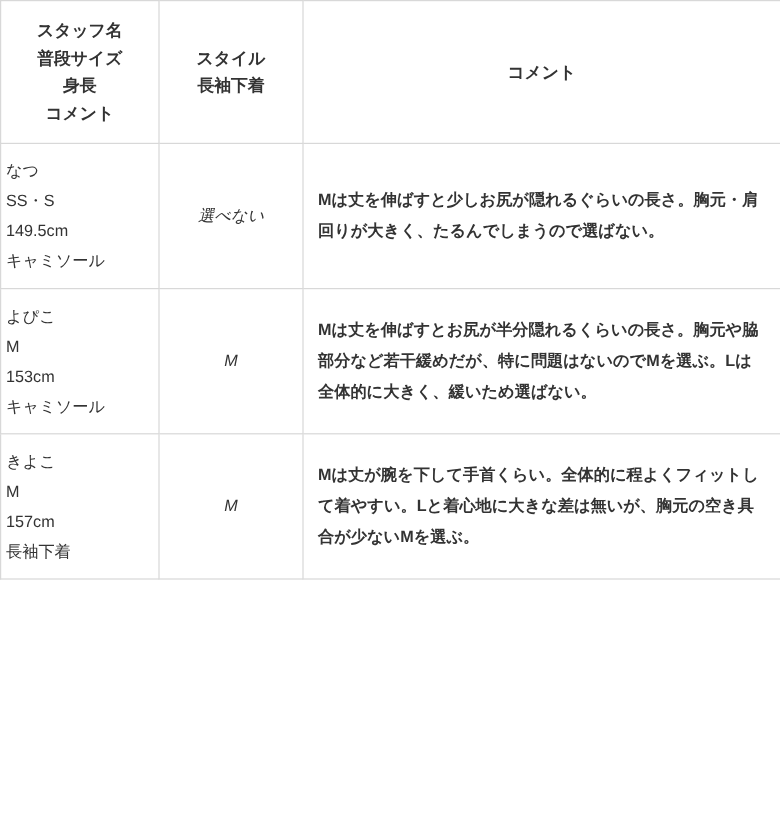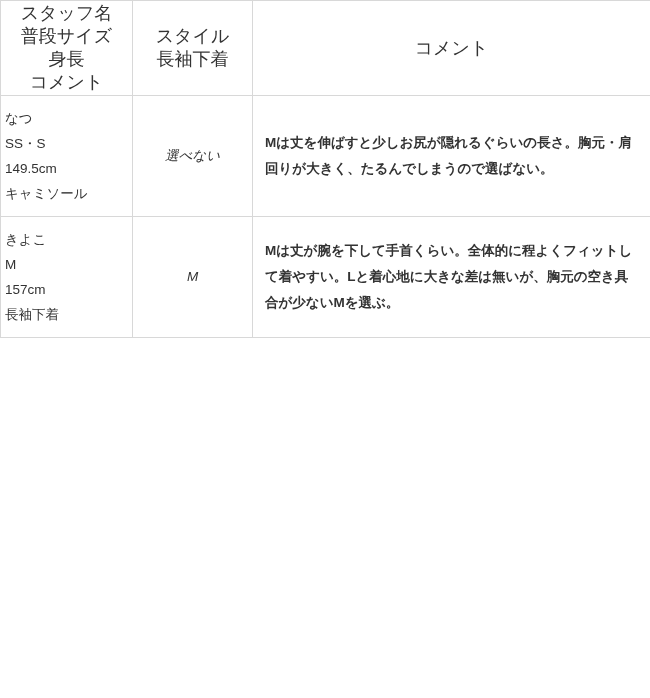--- a/index.html
+++ b/index.html
@@ -22,25 +22,25 @@
   table.size-table th {
     border: 1px solid #d8d8d8;
     vertical-align: middle;
   }
   
   col.c-staff { width: 132px; }
   col.c-size  { width: 120px; }
   col.c-comment { width: 398px; }
 
   th.head-cell {
-    font-weight: normal;
-    font-size: 18px;
+    font-weight: bold;
+    font-size: 14px;
     line-height: 23px;
     text-align: center;
-    padding: 1px 4px;
+    padding: 13px 4px;
     color: #333333;
   }
   th.head-cell .hline { display: block; }
 
   td.staff-cell {
     font-size: 13.5px;
     line-height: 25px;
     padding: 10px 4px;
     color: #333333;
   }
@@ -94,20 +94,30 @@
         <span class="sline">なつ</span>
         <span class="sline">SS・S</span>
         <span class="sline">149.5cm</span>
         <span class="sline">キャミソール</span>
       </td>
       <td class="choice-cell">選べない</td>
       <td class="comment-cell">Mは丈を伸ばすと少しお尻が隠れるぐらいの長さ。胸元・肩回りが大きく、たるんでしまうので選ばない。</td>
     </tr>
     <tr>
       <td class="staff-cell">
+        <span class="sline">よぴこ</span>
+        <span class="sline">M</span>
+        <span class="sline">153cm</span>
+        <span class="sline">キャミソール</span>
+      </td>
+      <td class="choice-cell">M</td>
+      <td class="comment-cell">Mは丈を伸ばすとお尻が半分隠れるくらいの長さ。胸元や脇部分など若干緩めだが、特に問題はないのでMを選ぶ。Lは全体的に大きく、緩いため選ばない。</td>
+    </tr>
+    <tr>
+      <td class="staff-cell">
         <span class="sline">きよこ</span>
         <span class="sline">M</span>
         <span class="sline">157cm</span>
         <span class="sline">長袖下着</span>
       </td>
       <td class="choice-cell">M</td>
       <td class="comment-cell">Mは丈が腕を下して手首くらい。全体的に程よくフィットして着やすい。Lと着心地に大きな差は無いが、胸元の空き具合が少ないMを選ぶ。</td>
     </tr>
   </tbody>
 </table>

